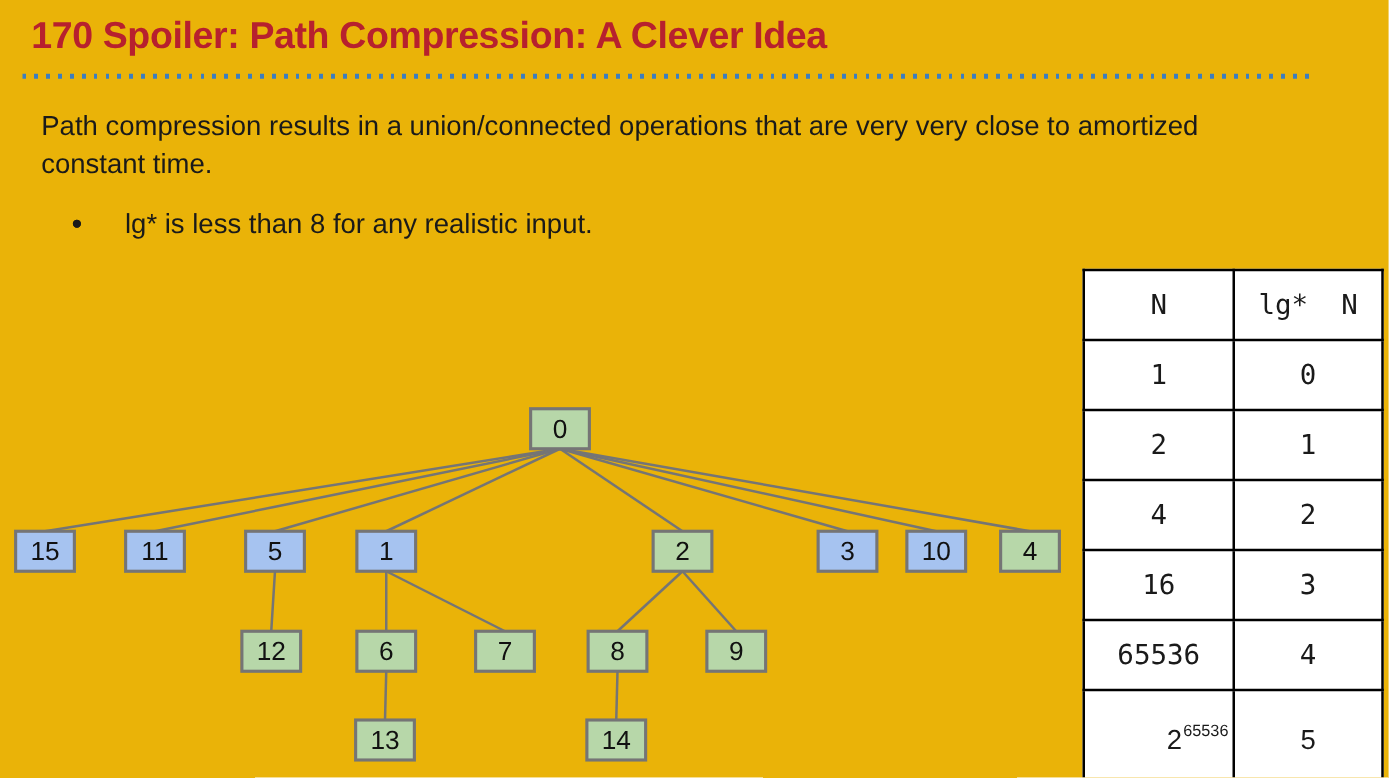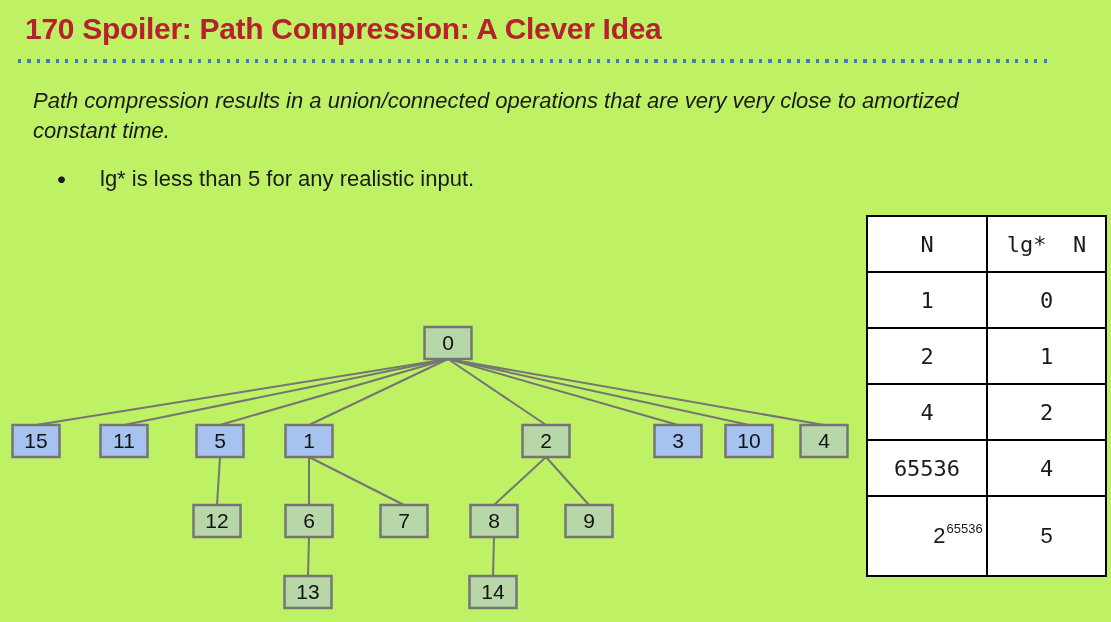--- a/index.html
+++ b/index.html
@@ -1,20 +1,20 @@
 <!DOCTYPE html>
 <html><head>
 <meta charset="utf-8">
 <style>
   html, body { margin: 0; padding: 0; background: #ffffff; }
   .slide {
     position: relative;
     width: 1111px;
     height: 622px;
-    background: #bef264;
+    background: #eab308;
     overflow: hidden;
     font-family: "Liberation Sans", sans-serif;
     color: #1a1a1a;
   }
   .title {
     position: absolute;
     left: 25px;
     top: 12px;
     margin: 0;
     font-size: 30px;
@@ -32,21 +32,20 @@
     background-image: repeating-linear-gradient(to right, #3d7ebe 0 3px, transparent 3px 9.5px);
   }
   .intro {
     position: absolute;
     left: 33px;
     top: 86px;
     width: 950px;
     margin: 0;
     font-size: 22px;
     line-height: 30px;
-    font-style: italic;
   }
   .bullets {
     position: absolute;
     left: 57px;
     top: 163px;
     margin: 0;
     padding: 0;
     list-style: none;
     width: 850px;
   }
@@ -109,21 +108,21 @@
   <div class="divider"></div>
 
   <p class="intro">Path compression results in a union/connected operations that are very very close to amortized constant time.</p>
 
   <ul class="bullets">
     <li>
       <span class="dot">●</span>
     </li>
     <li>
       <span class="dot">●</span>
-      <span>lg* is less than 5 for any realistic input.</span>
+      <span>lg* is less than 8 for any realistic input.</span>
     </li>
   </ul>
 
   <svg id="tree-svg" class="tree-svg" viewBox="0 0 1111 622" xmlns="http://www.w3.org/2000/svg">
       <line x1="448" y1="359" x2="36" y2="425" stroke="#757575" stroke-width="2"></line>
       <line x1="448" y1="359" x2="124" y2="425" stroke="#757575" stroke-width="2"></line>
       <line x1="448" y1="359" x2="220" y2="425" stroke="#757575" stroke-width="2"></line>
       <line x1="448" y1="359" x2="309" y2="425" stroke="#757575" stroke-width="2"></line>
       <line x1="448" y1="359" x2="546" y2="425" stroke="#757575" stroke-width="2"></line>
       <line x1="448" y1="359" x2="678" y2="425" stroke="#757575" stroke-width="2"></line>
@@ -216,20 +215,24 @@
       </tr>
       <tr>
         <td>2</td>
         <td>1</td>
       </tr>
       <tr>
         <td>4</td>
         <td>2</td>
       </tr>
       <tr>
+        <td>16</td>
+        <td>3</td>
+      </tr>
+      <tr>
         <td>65536</td>
         <td>4</td>
       </tr>
       <tr class="alt-font">
         <td>
           <span>2</span><sup>65536</sup>
         </td>
         <td>5</td>
       </tr>
     </tbody>

